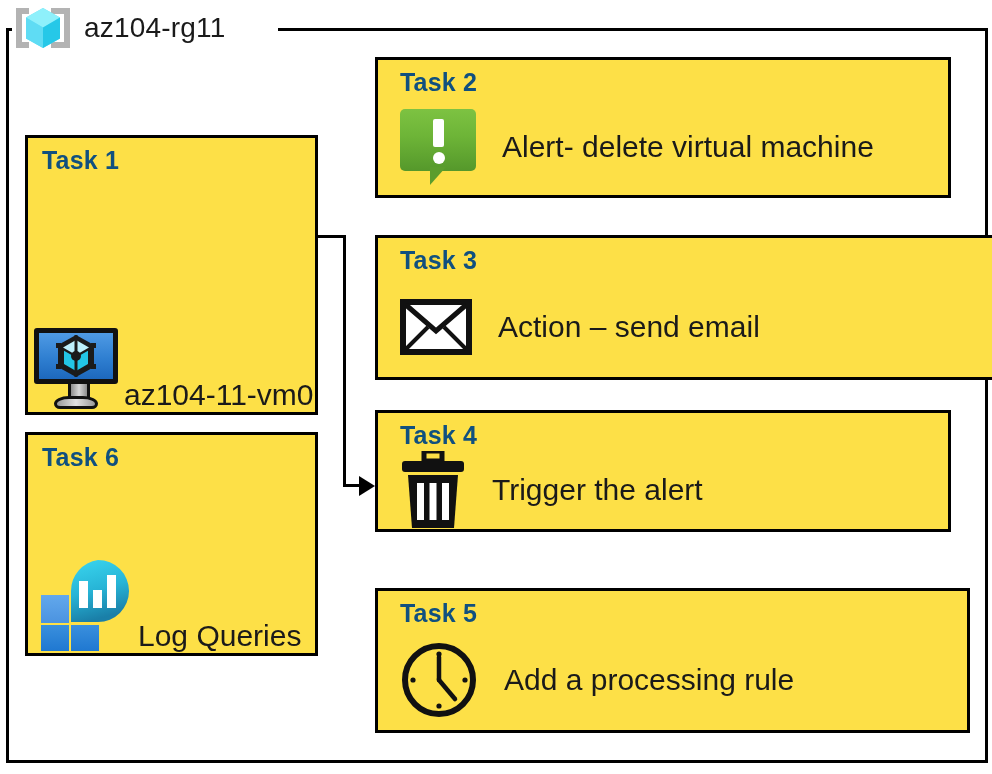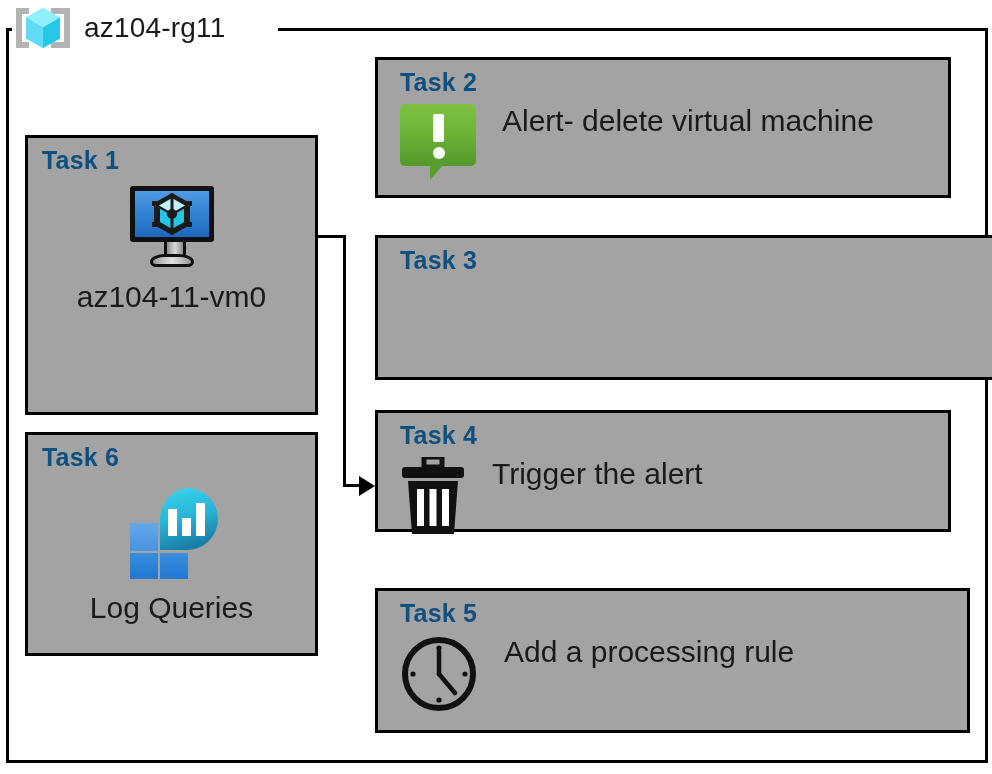--- a/index.html
+++ b/index.html
@@ -38,45 +38,45 @@
     position:relative;width:62px;height:52px;flex:0 0 auto;
   }
   .rg-title-text{
     font-size:28px;color:#1a1a1a;letter-spacing:.2px;white-space:nowrap;
   }
 
   
   .task-box{
     position:absolute;
     box-sizing:border-box;
-    background:#a3a3a3;
+    background:#fde047;
     border:3px solid #000;
   }
   .task-label{
     position:absolute;
     font-size:25px;font-weight:bold;color:#10507f;
     letter-spacing:.2px;white-space:nowrap;
   }
   .task-body-text{
     font-size:30px;color:#1a1a1a;white-space:nowrap;
   }
 
   
   .box-left .task-label{left:14px;top:8px;}
   .box-left .stack{
     position:absolute;left:0;right:0;top:48px;bottom:0;
-    display:flex;flex-direction:column;align-items:center;justify-content:flex-start;
+    display:flex;flex-direction:row;align-items:flex-end;justify-content:flex-start;
   }
   .box-left .caption{margin-top:10px;font-size:30px;color:#1a1a1a;white-space:nowrap;}
 
   
   .box-right .task-label{left:22px;top:8px;}
   .box-right .row{
     position:absolute;left:22px;right:10px;top:44px;bottom:6px;
-    display:flex;gap:26px;
+    display:flex;align-items:center;gap:26px;
   }
 
   
   .conn{position:absolute;background:#000;}
   .arrow-head{
     position:absolute;width:0;height:0;
     border-top:10px solid transparent;
     border-bottom:10px solid transparent;
     border-left:16px solid #000;
   }
@@ -242,20 +242,30 @@
         <div class="alert-tail"></div>
         <div class="alert-bang"></div>
         <div class="alert-dot"></div>
       </div>
       <div class="task-body-text">Alert- delete virtual machine</div>
     </div>
   </div>
 
   <div class="task-box box-right" style="left:375px;top:235px;width:628px;height:145px;">
     <div class="task-label">Task 3</div>
+    <div class="row">
+      <div class="mail-icon">
+        <svg width="72" height="56" viewBox="0 0 72 56">
+          <rect x="3" y="3" width="66" height="50" fill="#fff" stroke="#111" stroke-width="6"></rect>
+          <path d="M6,6 L36,32 L66,6" fill="none" stroke="#111" stroke-width="5"></path>
+          <path d="M6,50 L28,28 M66,50 L44,28" fill="none" stroke="#111" stroke-width="4"></path>
+        </svg>
+      </div>
+      <div class="task-body-text">Action – send email</div>
+    </div>
   </div>
 
   <div class="task-box box-right" style="left:375px;top:410px;width:576px;height:122px;">
     <div class="task-label">Task 4</div>
     <div class="row">
       <div class="trash-icon">
         <svg width="66" height="78" viewBox="0 0 66 78">
 
           <rect x="24" y="0" width="18" height="10" fill="none" stroke="#111" stroke-width="5"></rect>
 

